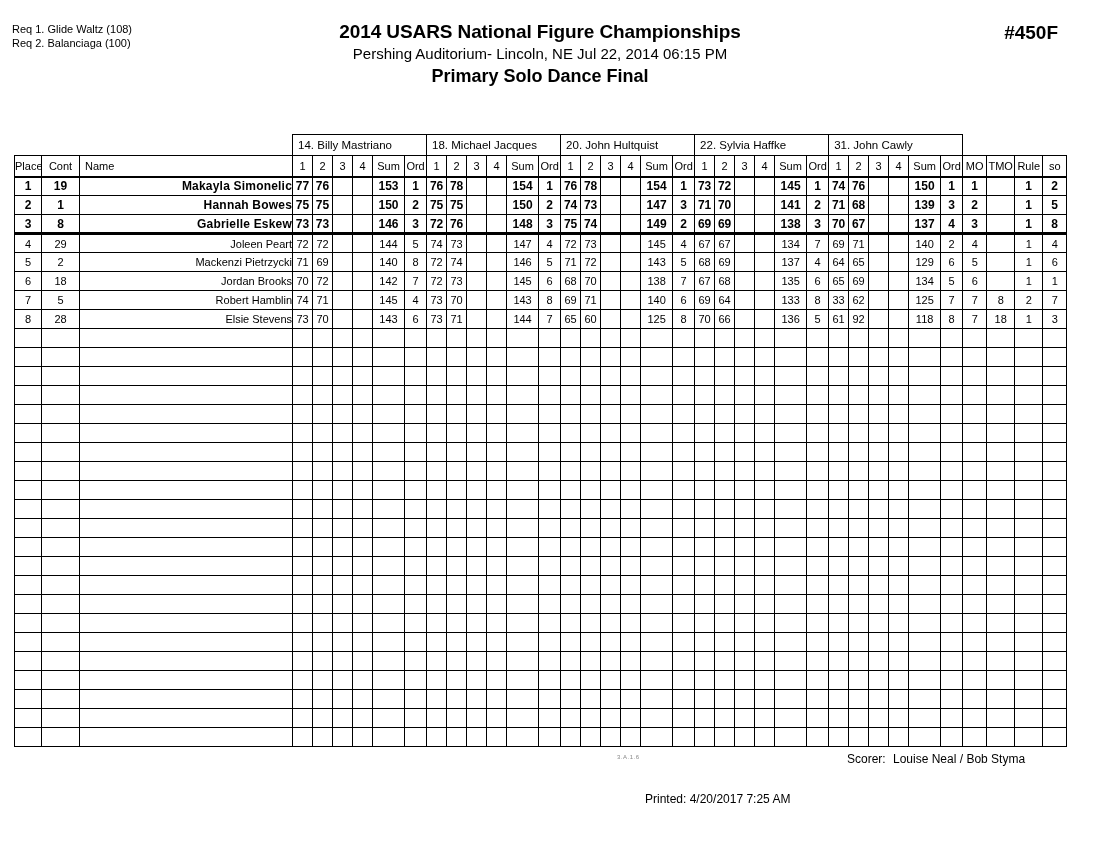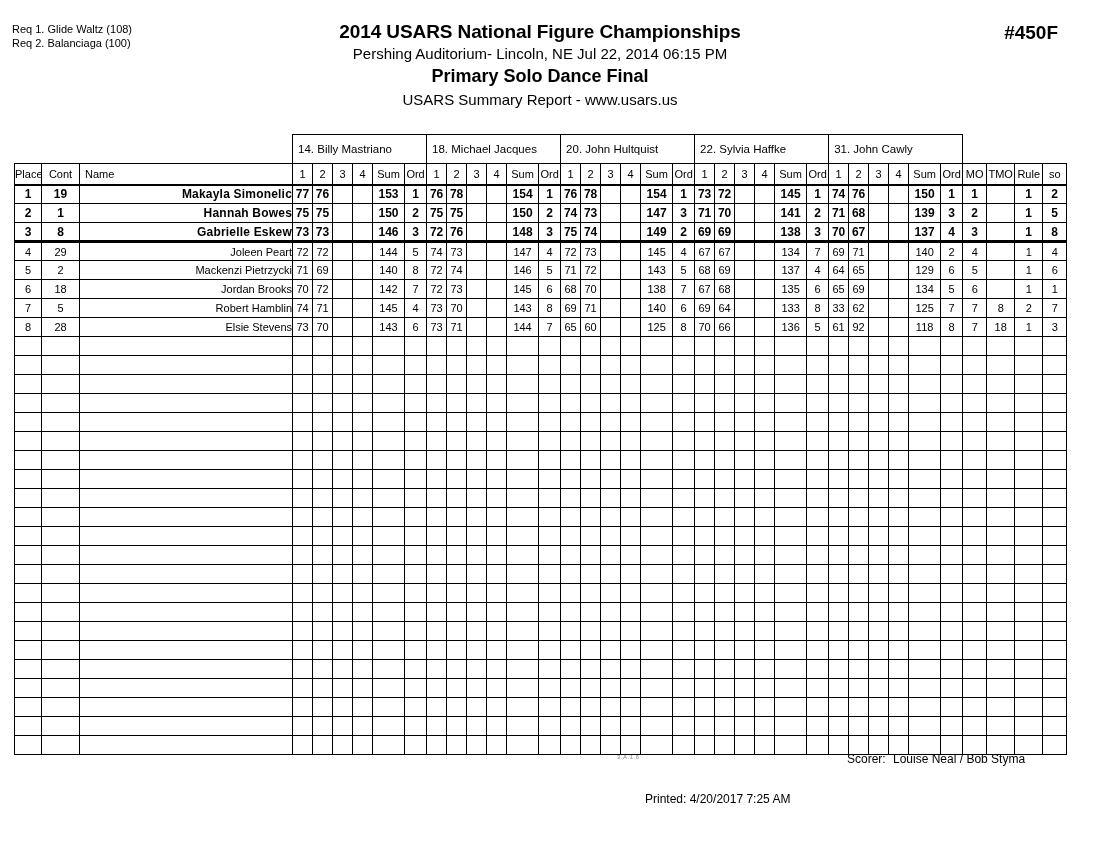--- a/index.html
+++ b/index.html
@@ -67,21 +67,21 @@
     border: 1px solid #000;
     padding: 0;
     height: 19px;
     text-align: center;
     vertical-align: middle;
     font-weight: normal;
     overflow: hidden;
     white-space: nowrap;
   }
   
-  tr.judgeband td { height: 29px; border: none; }
+  tr.judgeband td { height: 21px; border: none; }
   tr.judgeband td.jname {
     border: 1px solid #000;
     text-align: left;
     padding-left: 5px;
     font-size: 11.5px;
   }
   tr.judgeband td.blank { border: none; }
 
   
   tr.colhead td { height: 21px; font-size: 11px; }
@@ -124,21 +124,20 @@
     </div>
     <div class="req-line">
       <span class="req-lbl">Req  2.  Balanciaga (100)</span>
     </div>
   </div>
 
   <div class="titles">
     <div class="t-main">2014 USARS National Figure Championships</div>
     <div class="t-venue">Pershing Auditorium- Lincoln, NE  Jul 22, 2014  06:15 PM</div>
     <div class="t-event">Primary Solo Dance Final</div>
-    <div class="t-report">USARS Summary Report - www.usars.us</div>
   </div>
   <div class="docnum">#450F</div>
 
   <div class="sheet">
     <table class="grid">
       <colgroup>
         <col style="width:27px">
           <col style="width:38px">
           <col style="width:213px">
         <col style="width:20px">

